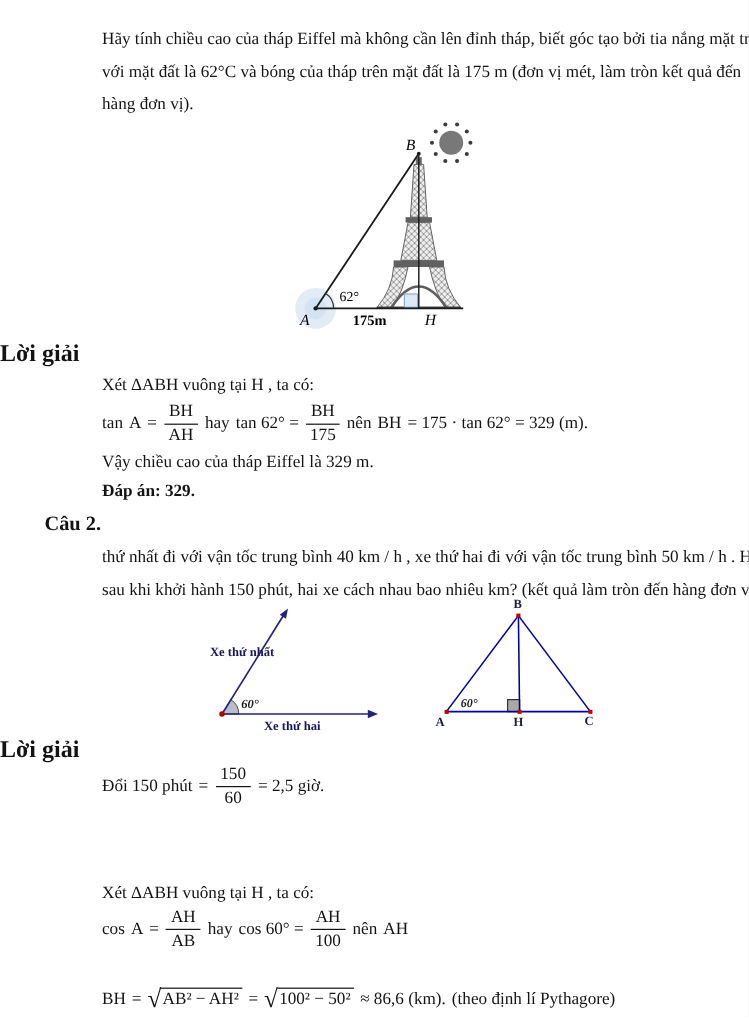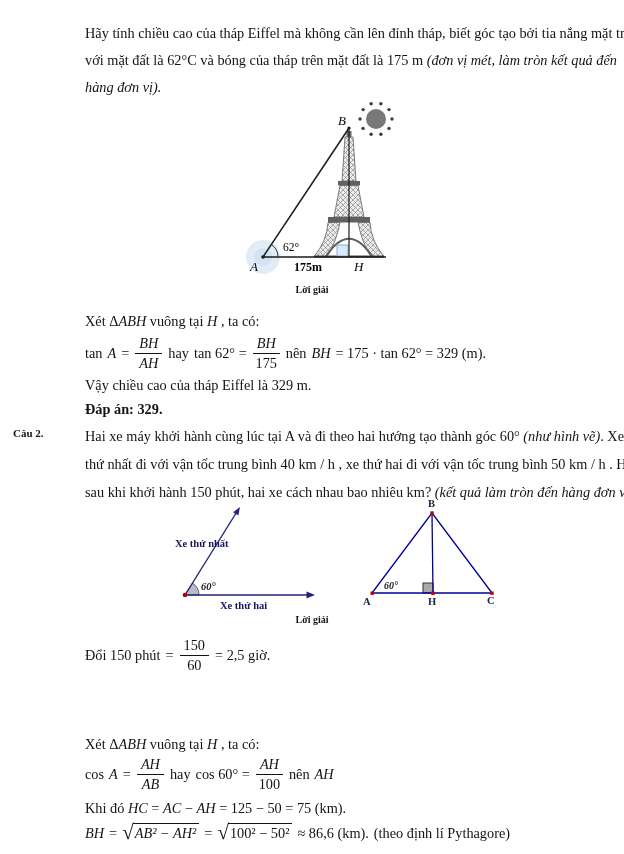--- a/index.html
+++ b/index.html
@@ -1,22 +1,22 @@
 <!DOCTYPE html>
 <html><head>
 <meta charset="utf-8">
 <style>
   html,body{margin:0;padding:0;background:#e9e9e9;}
   .page{position:relative;width:624px;height:854px;background:#ffffff;margin:0 auto;
         font-family:"Liberation Serif","DejaVu Serif",serif;color:#131313;overflow:hidden;}
   .tline{position:absolute;left:85px;white-space:nowrap;font-size:14.3px;line-height:19px;}
-  .it{font-style:italic;}
+  .it{}
   .b{font-weight:bold;text-align:center;}
-  .heading{position:absolute;left:0;width:624px;text-align:center;font-weight:bold;font-size:10px;}
-  .qlabel{position:absolute;left:13px;font-weight:bold;font-size:11px;white-space:nowrap;}
+  .heading{position:absolute;left:0;width:624px;font-weight:bold;font-size:20px;}
+  .qlabel{position:absolute;left:37px;font-weight:bold;font-size:17px;white-space:nowrap;}
   .math{position:absolute;left:85px;display:flex;align-items:center;gap:5px;
         font-size:14.3px;white-space:nowrap;height:42px;}
   .frac{display:inline-flex;flex-direction:column;align-items:center;line-height:1.15;margin:0 1px;}
   .frac .num{display:block;padding:0 4px 1px 4px;border-bottom:1.1px solid #131313;}
   .frac .den{display:block;padding-top:1px;}
   .sqrt{display:inline-flex;align-items:flex-start;}
   .sqrt .sign{font-size:21px;line-height:1;transform:translateY(-1px);font-style:normal;}
   .sqrt .rad{border-top:1.2px solid #131313;padding:1px 3px 0 2px;margin-left:-1px;}
   svg{position:absolute;overflow:visible;}
   svg text{font-family:"Liberation Serif","DejaVu Serif",serif;}
@@ -104,21 +104,20 @@
       </span>
     <span>nên</span>
     <span class="it">BH</span>
     <span>= 175 · tan 62° = 329 (m).</span>
   </div>
 
   <div class="tline" style="top:376px"><span>Vậy chiều cao của tháp Eiffel là 329 m.</span></div>
   <div class="tline b" style="top:400px"><span>Đáp án: 329.</span></div>
 
   <div class="qlabel" style="top:427px"><span>Câu 2.</span></div>
-  <div class="tline" style="top:427px"><span>Hai xe máy khởi hành cùng lúc tại A và đi theo hai hướng tạo thành góc 60° </span><span class="it">(như hình vẽ)</span><span>. Xe</span></div>
   <div class="tline" style="top:455px"><span>thứ nhất đi với vận tốc trung bình 40 km / h , xe thứ hai đi với vận tốc trung bình 50 km / h . Hỏi</span></div>
   <div class="tline" style="top:483px"><span>sau khi khởi hành 150 phút, hai xe cách nhau bao nhiêu km? </span><span class="it">(kết quả làm tròn đến hàng đơn vị)</span></div>
 
   <svg style="left:150px;top:497px" width="180" height="118" viewBox="0 0 180 118">
     <path d="M35,98 L49,98 A14,14 0 0 0 42.4,86.1 Z" fill="#b9bcc9" stroke="#444444" stroke-width="0.8"></path>
     <line x1="35" y1="98" x2="88" y2="13" stroke="#23237a" stroke-width="1.4"></line>
     <polygon points="90,10 88.3,18.6 83.1,15.3" fill="#23237a"></polygon>
     <line x1="35" y1="98" x2="158" y2="98" stroke="#23237a" stroke-width="1.4"></line>
     <polygon points="165,98 156.5,94.4 156.5,101.6" fill="#23237a"></polygon>
     <circle cx="35" cy="98" r="2.3" fill="#b30000"></circle>
@@ -173,21 +172,20 @@
     <span>hay</span>
     <span>cos 60° =</span>
     <span class="frac">
         <span class="num it">AH</span>
         <span class="den">100</span>
       </span>
     <span>nên</span>
     <span class="it">AH</span>
   </div>
 
-  <div class="tline" style="top:799px"><span>Khi đó </span><span class="it">HC</span><span> = </span><span class="it">AC</span><span> − </span><span class="it">AH</span><span> = 125 − 50 = 75 (km).</span></div>
 
   <div class="math" style="top:818px;height:30px">
     <span class="it">BH</span>
       <span>=</span>
     <span class="sqrt">
         <span class="sign">√</span>
         <span class="rad it">AB² − AH²</span>
       </span>
     <span>=</span>
     <span class="sqrt">

